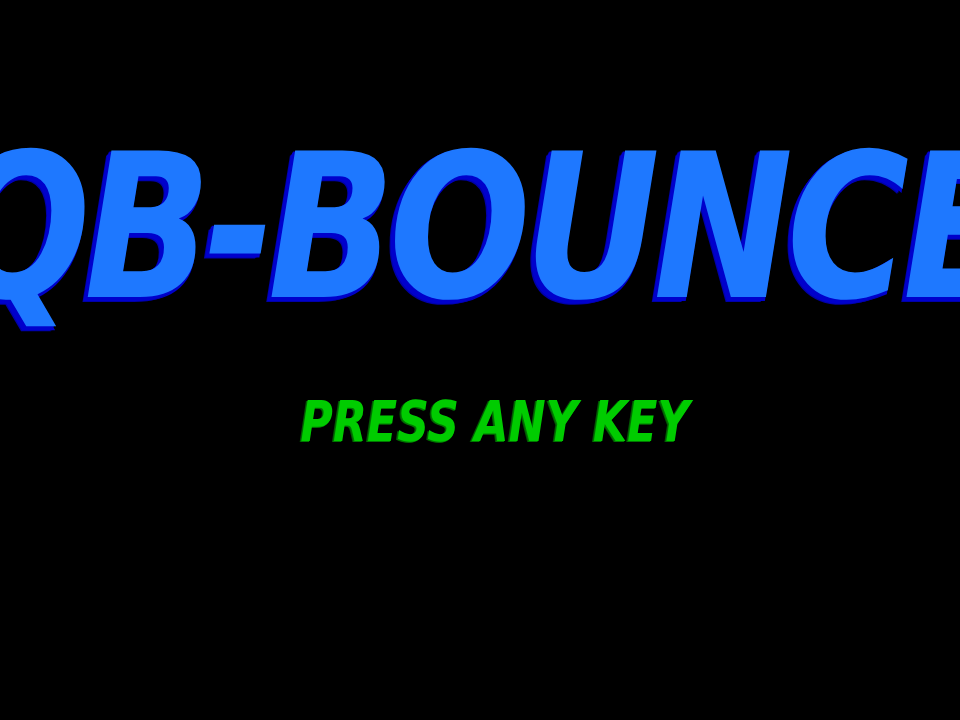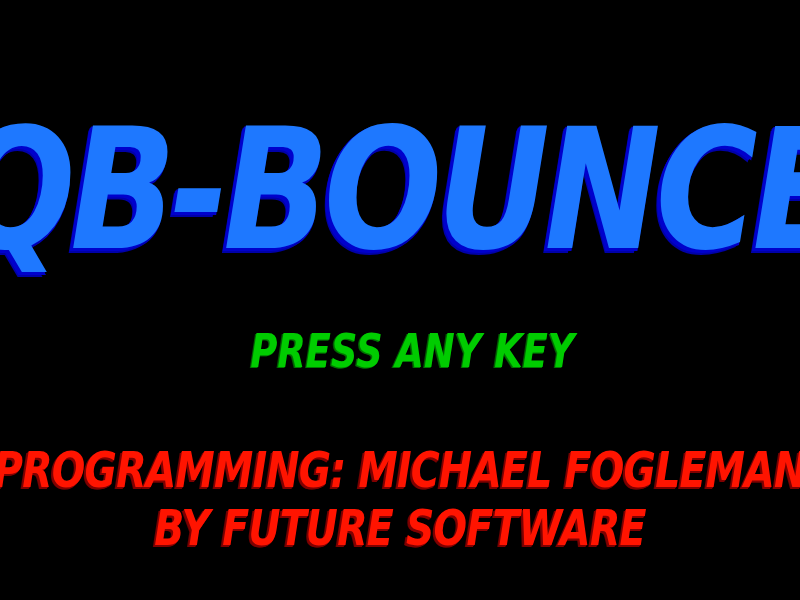--- a/index.html
+++ b/index.html
@@ -120,18 +120,14 @@
 <div id="screen">
 
   <div class="title-block">
     <div class="title-text">QB-BOUNCE</div>
   </div>
 
   <div class="prompt-block">
     <div class="prompt-text">PRESS ANY KEY</div>
   </div>
 
-  <div class="credits-block">
-    <div class="credit-line credit-line-1">PROGRAMMING: MICHAEL FOGLEMAN</div>
-    <div class="credit-line credit-line-2">BY FUTURE SOFTWARE</div>
-  </div>
 
 </div>
 
 </body></html>

